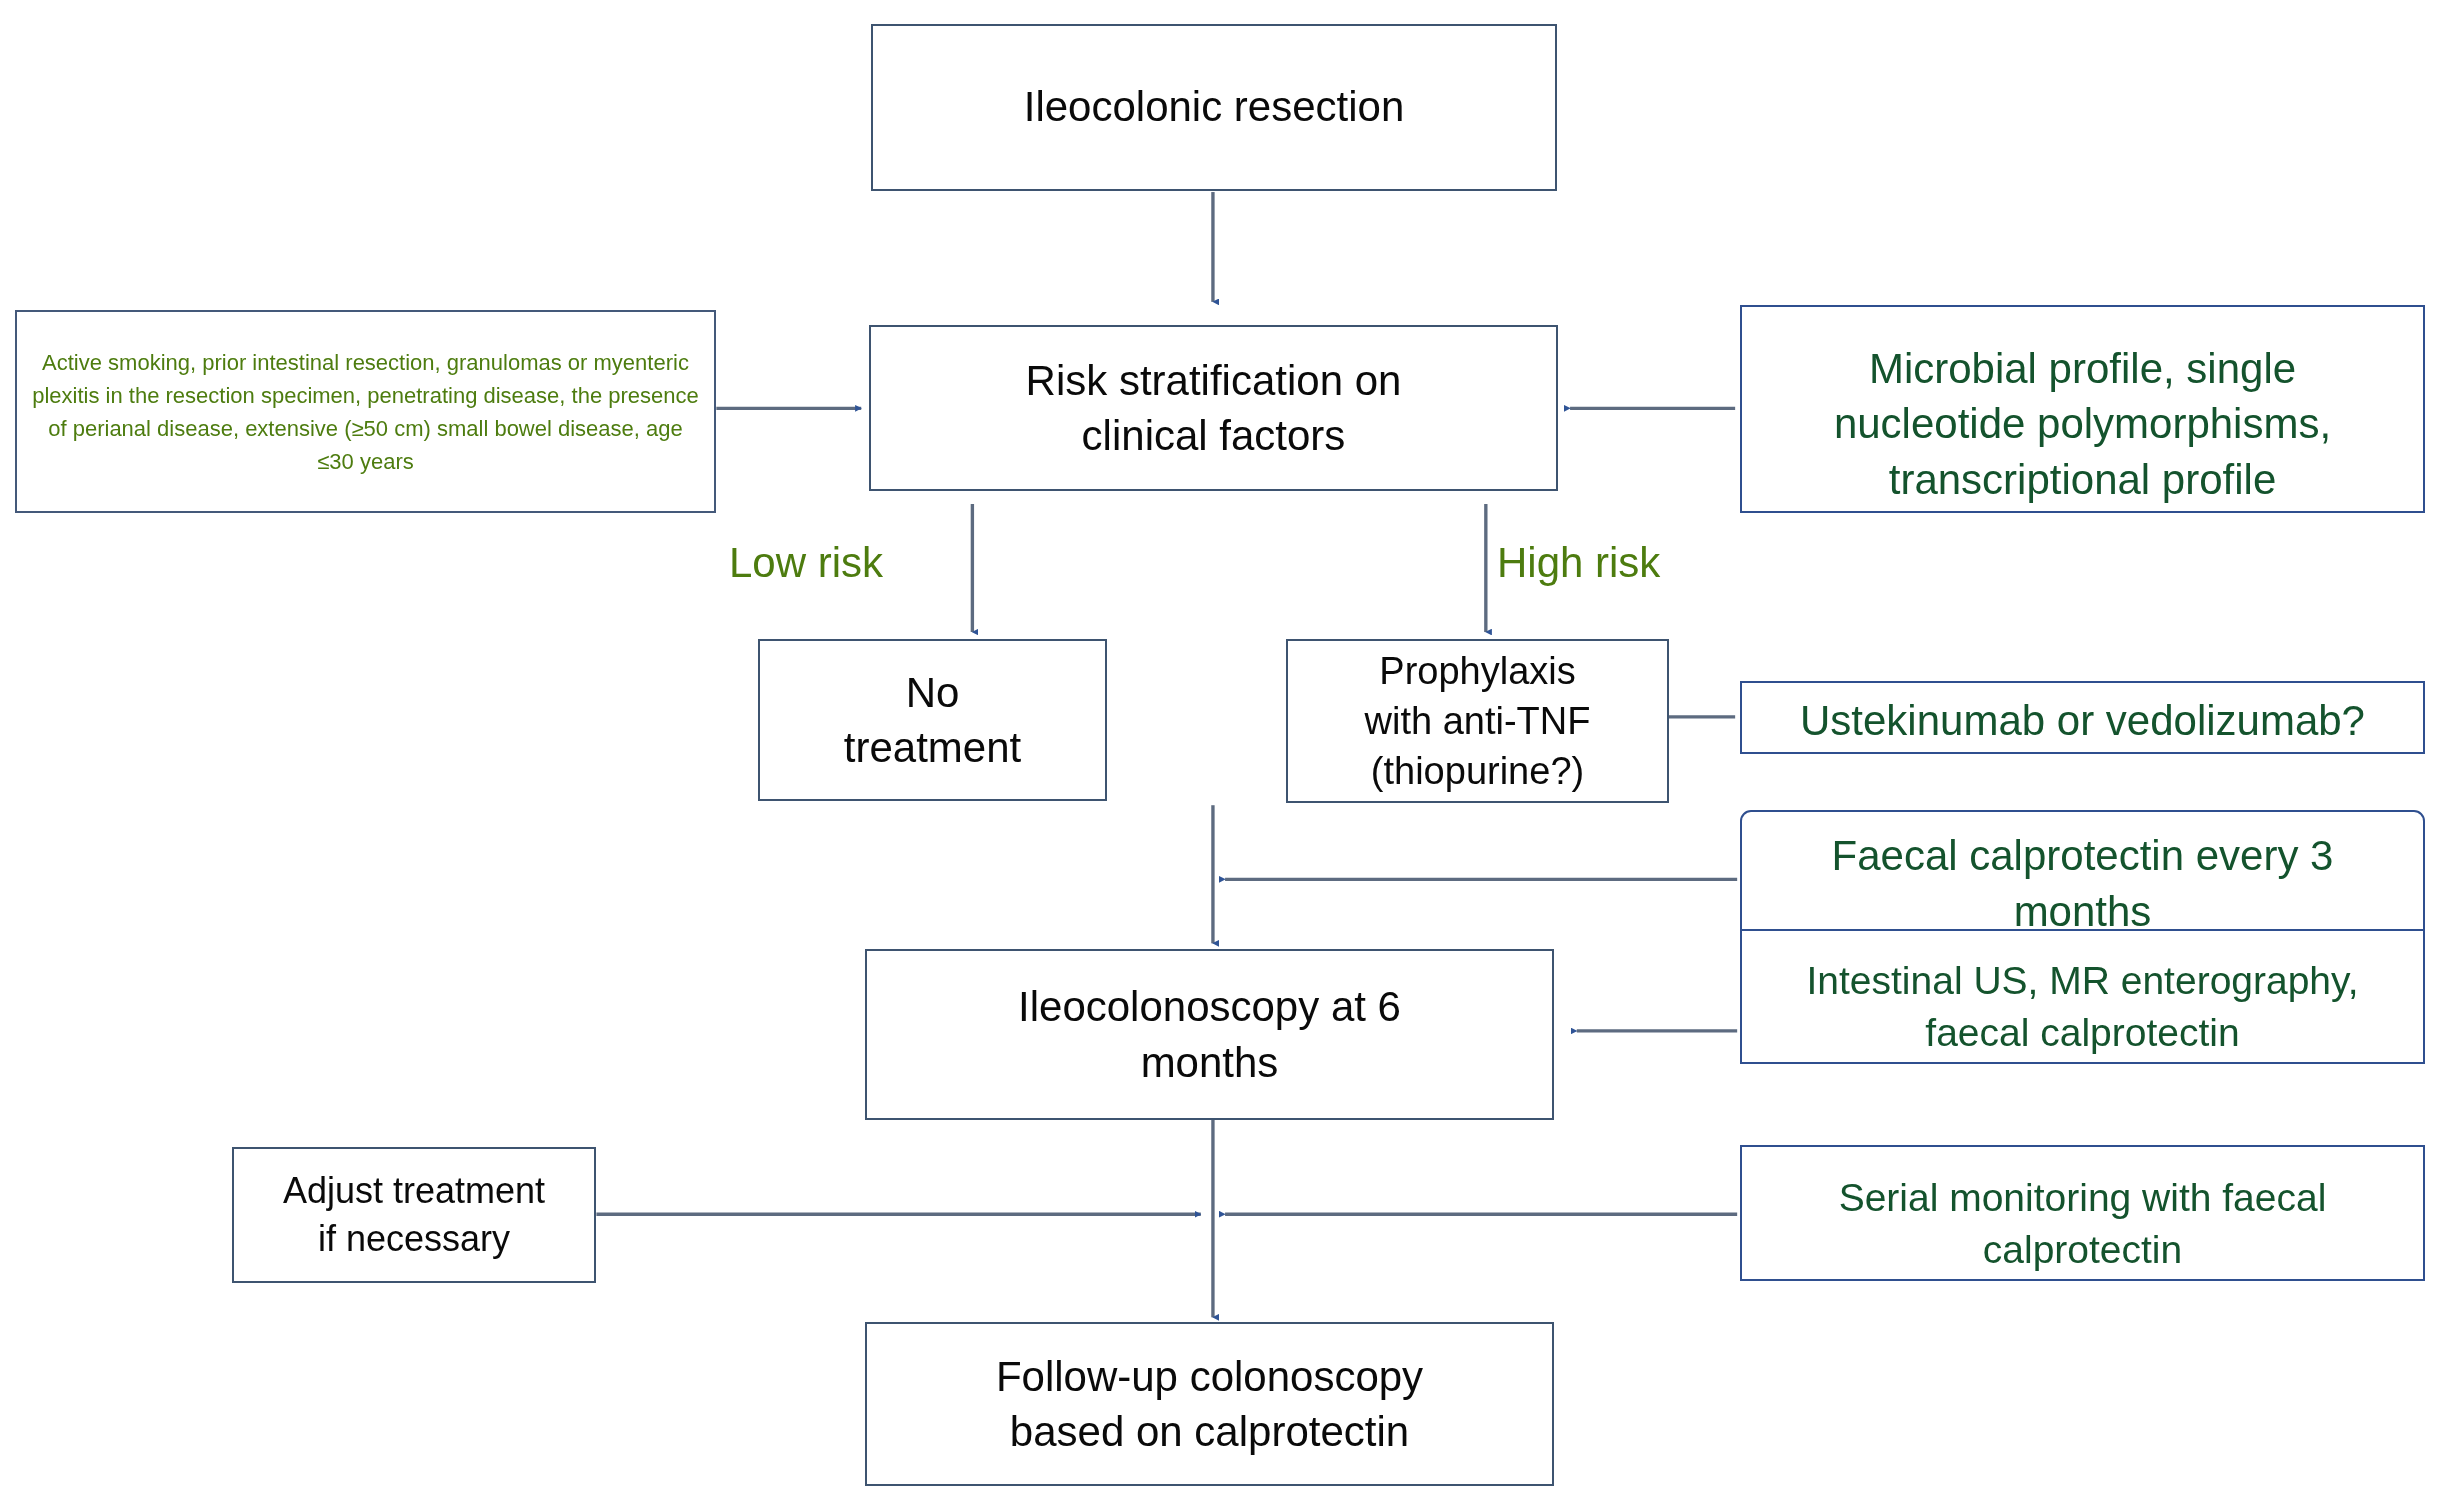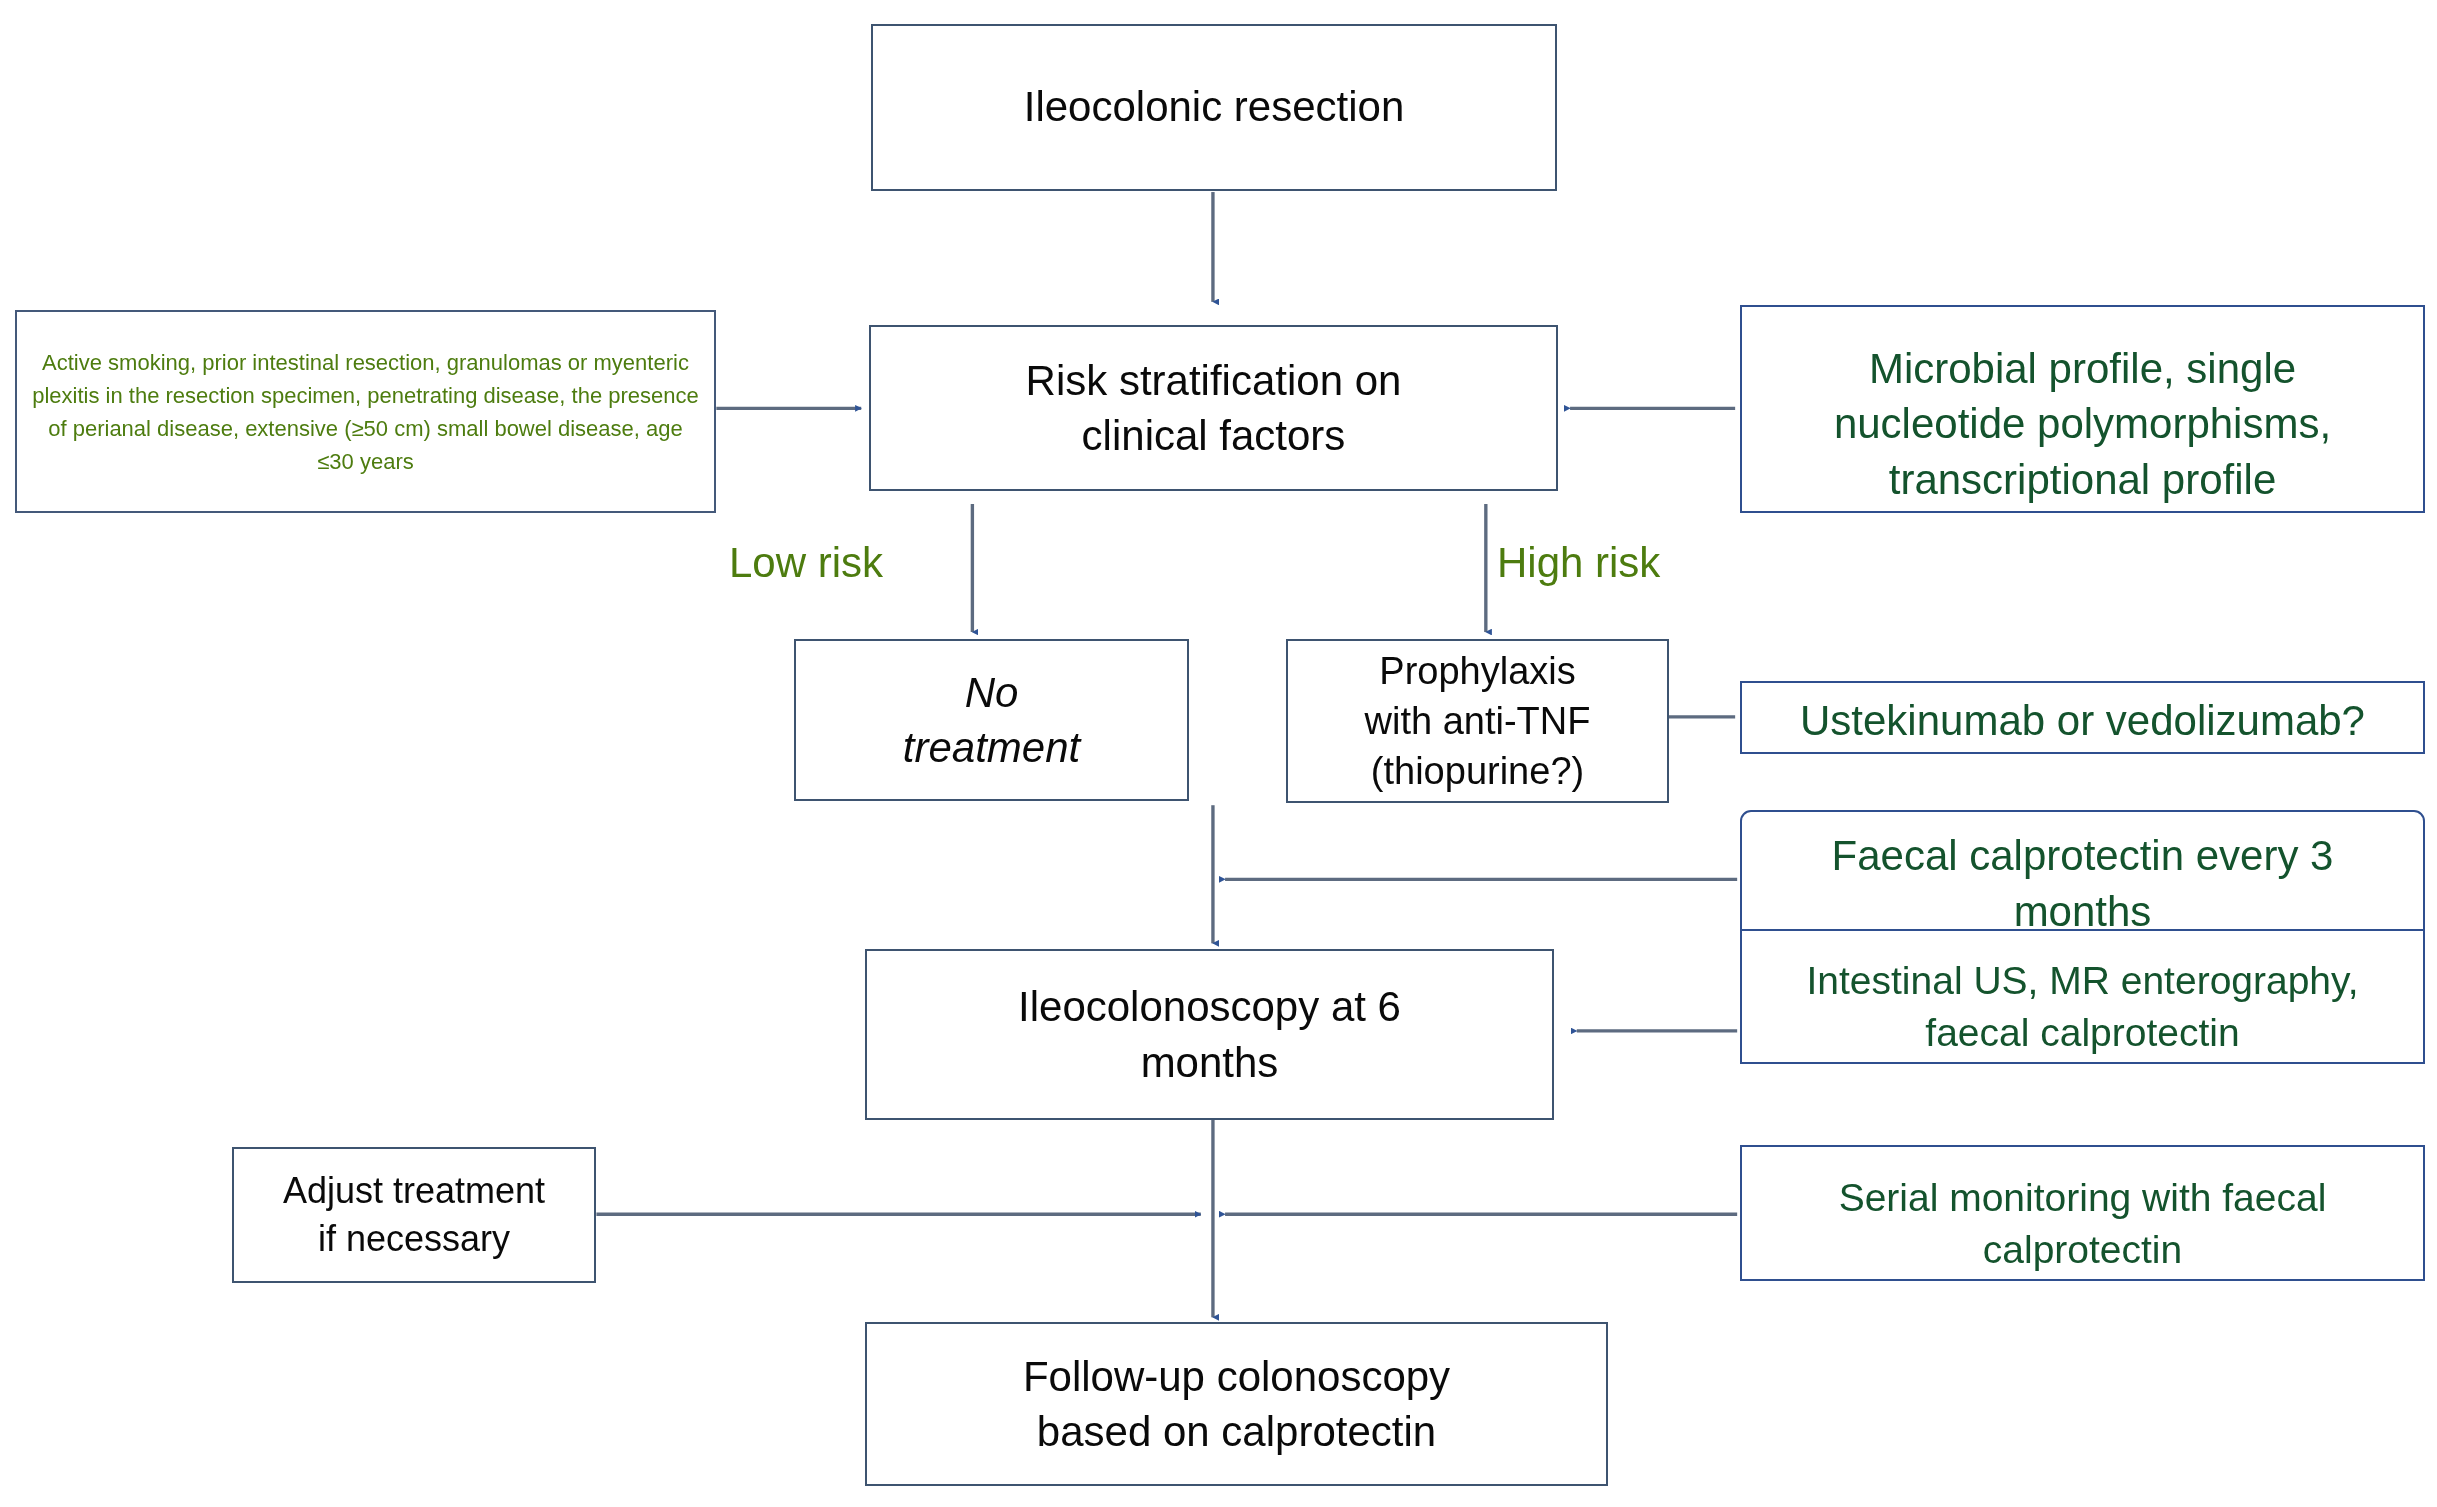--- a/index.html
+++ b/index.html
@@ -135,21 +135,21 @@
   </div>
 
   <div class="edge-label" style="left:729px; top:539px;">
     <span>Low risk</span>
   </div>
 
   <div class="edge-label" style="left:1497px; top:539px;">
     <span>High risk</span>
   </div>
 
-  <div class="node node--primary" style="left:794px; top:639px; width:395px; height:162px;font-style:italic;">
+  <div class="node node--primary" style="left:758px; top:639px; width:349px; height:162px;">
     <span class="txt">No
 treatment</span>
   </div>
 
   <div class="node node--primary" style="left:1286px; top:639px; width:383px; height:164px; font-size:38px;">
     <span class="txt">Prophylaxis
 with anti-TNF
 (thiopurine?)</span>
   </div>
 
@@ -175,19 +175,19 @@
   <div class="node node--primary" style="left:232px; top:1147px; width:364px; height:136px; font-size:36px;">
     <span class="txt">Adjust treatment
 if necessary</span>
   </div>
 
   <div class="node node--annot" style="left:1740px; top:1145px; width:685px; height:136px; font-size:39px;">
     <span class="txt">Serial monitoring with faecal
 calprotectin</span>
   </div>
 
-  <div class="node node--primary" style="left:865px; top:1322px; width:743px; height:164px;">
+  <div class="node node--primary" style="left:865px; top:1322px; width:689px; height:164px;">
     <span class="txt">Follow-up colonoscopy
 based on calprotectin</span>
   </div>
 
 </div>
 
 
 </body></html>

